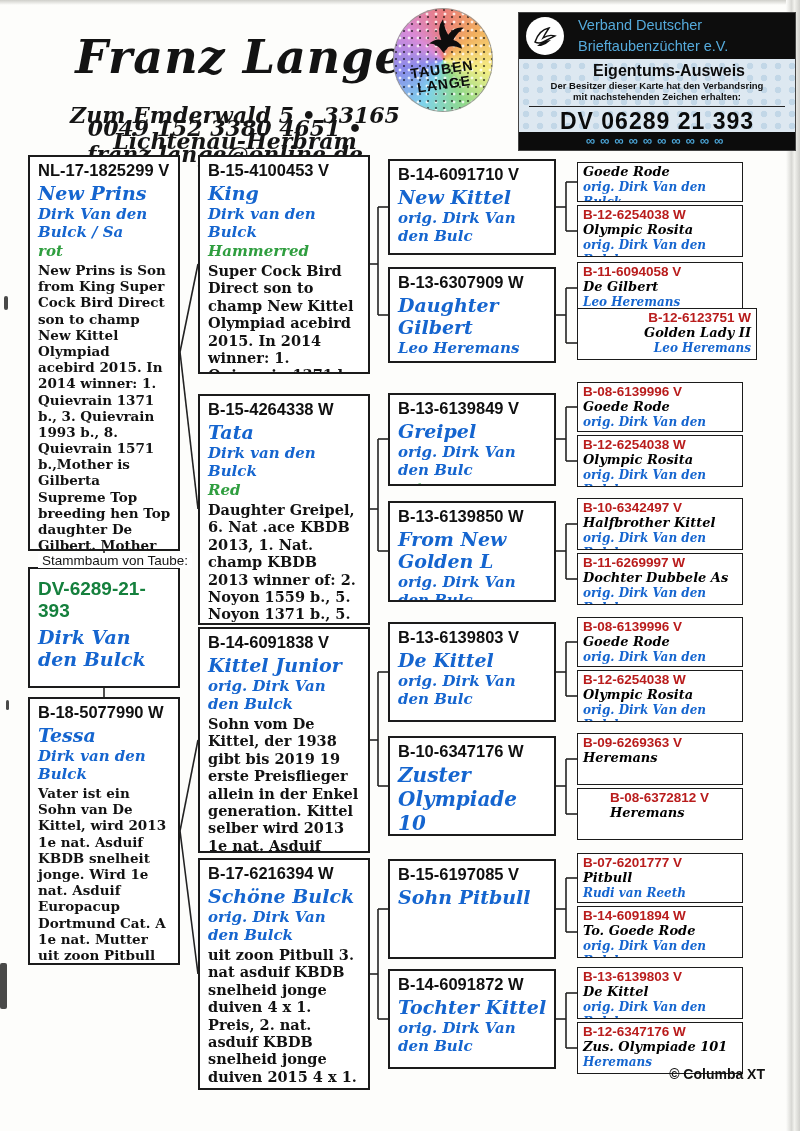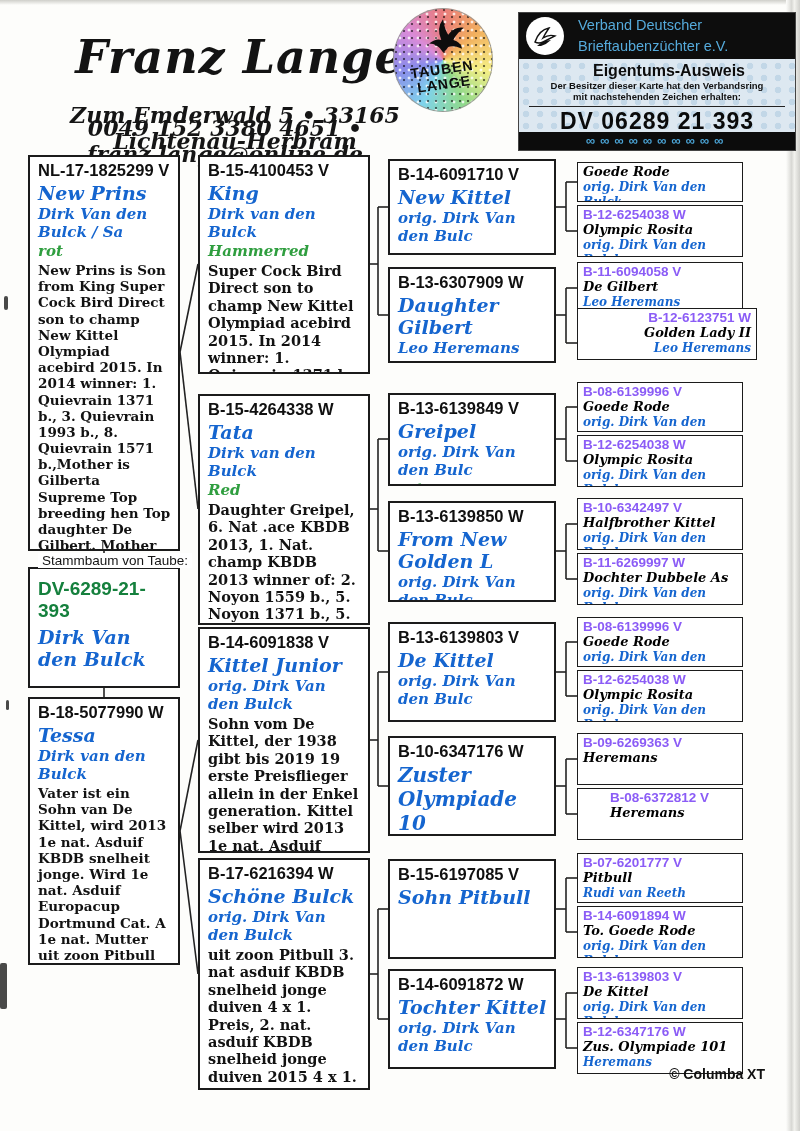--- a/index.html
+++ b/index.html
@@ -54,21 +54,21 @@
       overflow:hidden;box-sizing:border-box;}
   .ring{font-family:"Liberation Sans",sans-serif;font-weight:bold;font-size:16.5px;color:#101010;margin:1px 0 2px 0;}
   .name{font-style:italic;font-weight:bold;font-size:19px;color:#1565cf;margin:1px 0;}
   .breeder{font-style:italic;font-weight:bold;font-size:15px;color:#1565cf;margin:1px 0;}
   .colorline{font-style:italic;font-weight:bold;font-size:15px;color:#2f9e3f;margin:1px 0 2px 0;}
   .notes{font-weight:bold;font-size:13.5px;line-height:1.2;color:#121212;margin-top:2px;}
   .notes2{font-weight:bold;font-size:14.5px;line-height:1.2;color:#121212;margin-top:2px;}
 
   .sbox{position:absolute;border:1.5px solid #1b1b1b;background:#fff;padding:1px 5px;
       overflow:hidden;box-sizing:border-box;}
-  .sring{font-family:"Liberation Sans",sans-serif;font-weight:bold;font-size:13.5px;color:#8b5cf6;}
+  .sring{font-family:"Liberation Sans",sans-serif;font-weight:bold;font-size:13.5px;color:#b91c1c;}
   .sname{font-style:italic;font-weight:bold;font-size:13px;color:#000000;line-height:1.25;}
   .sbreeder{font-style:italic;font-weight:bold;font-size:12px;color:#1565cf;line-height:1.25;}
 
   .stamm-label{position:absolute;left:38px;top:553px;z-index:2;background:#fff;padding:0 4px;
       font-family:"Liberation Sans",sans-serif;font-size:13.5px;color:#141414;}
   .subject-ring{font-family:"Liberation Sans",sans-serif;font-weight:bold;font-size:19px;color:#15803d;margin:6px 0 4px 0;}
   .subject-name{font-style:italic;font-weight:bold;font-size:19px;color:#1565cf;}
 
   .credit{position:absolute;left:610px;top:1066px;width:155px;text-align:right;
       font-family:"Liberation Sans",sans-serif;font-weight:bold;font-size:14px;color:#111;}

